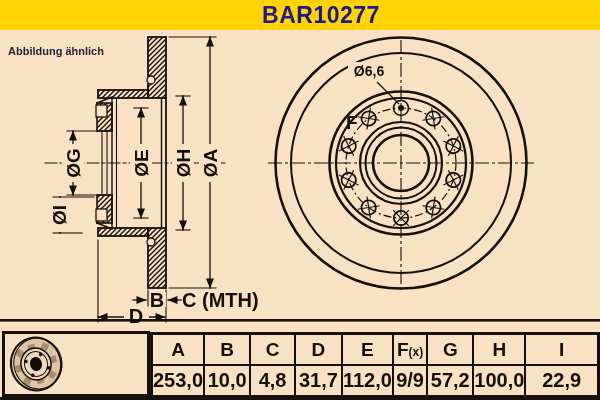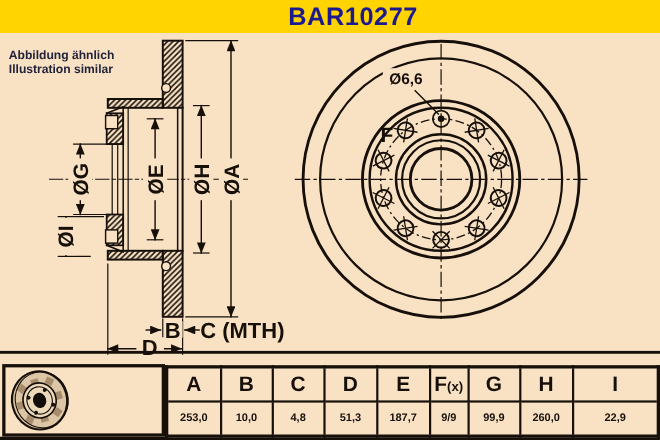--- a/index.html
+++ b/index.html
@@ -26,39 +26,38 @@
   #dims-table{
     position:absolute;left:150px;top:332px;border-collapse:collapse;
     table-layout:fixed;background:#f9e2c4;
   }
   #dims-table th,#dims-table td{
     border:2px solid #17100a;text-align:center;vertical-align:middle;
     color:#17100a;padding:0;overflow:hidden;
   }
   #dims-table{border:3px solid #17100a;}
   #dims-table th{height:29px;font-size:19px;}
-  #dims-table td{height:29px;font-size:10px;font-weight:bold;}
+  #dims-table td{height:29px;font-size:20px;font-weight:bold;}
   #dims-table .small{font-size:12px;font-weight:bold;}
   #icon-box{
     position:absolute;left:2px;top:331px;width:142px;height:60px;
     border:3px solid #17100a;background:#f9e2c4;
   }
 </style>
 </head>
 <body>
 
 <div id="stage">
 
   <div id="banner">
     <span class="title">BAR10277</span>
   </div>
 
   <div id="note">
     <div>Abbildung ähnlich</div>
-    <div>Illustration similar</div>
   </div>
 
   <svg width="600" height="400" viewBox="0 0 600 400" style="position:absolute;left:0;top:0;">
     <defs>
       <pattern id="hatch" width="5" height="5" patternUnits="userSpaceOnUse">
         <path d="M-1,1 L1,-1 M0,5 L5,0 M4,6 L6,4" stroke="#17100a" stroke-width="1.4"></path>
       </pattern>
       <marker id="arr" viewBox="0 0 10 8" refX="9.5" refY="4" markerUnits="userSpaceOnUse" markerWidth="11" markerHeight="8" orient="auto-start-reverse">
         <path d="M0,0 L10,4 L0,8 z" fill="#17100a"></path>
       </marker>
@@ -233,25 +232,25 @@
       <th>E</th>
       <th><span>F</span><span class="small">(x)</span></th>
       <th>G</th>
       <th>H</th>
       <th>I</th>
     </tr>
     <tr>
       <td>253,0</td>
       <td>10,0</td>
       <td>4,8</td>
-      <td>51,3</td>
-      <td>187,7</td>
+      <td>31,7</td>
+      <td>112,0</td>
       <td>9/9</td>
-      <td>99,9</td>
-      <td>260,0</td>
+      <td>57,2</td>
+      <td>100,0</td>
       <td>22,9</td>
     </tr>
   </tbody>
     </table>
 
   <div id="icon-box">
     <svg width="142" height="60" viewBox="0 0 142 60">
       <g transform="rotate(-15 31 30)">
         <ellipse cx="31" cy="30" rx="25" ry="26.5" fill="#dcc6a6" stroke="#17100a" stroke-width="2"></ellipse>
         <g stroke="#a88d6d" stroke-width="7">

